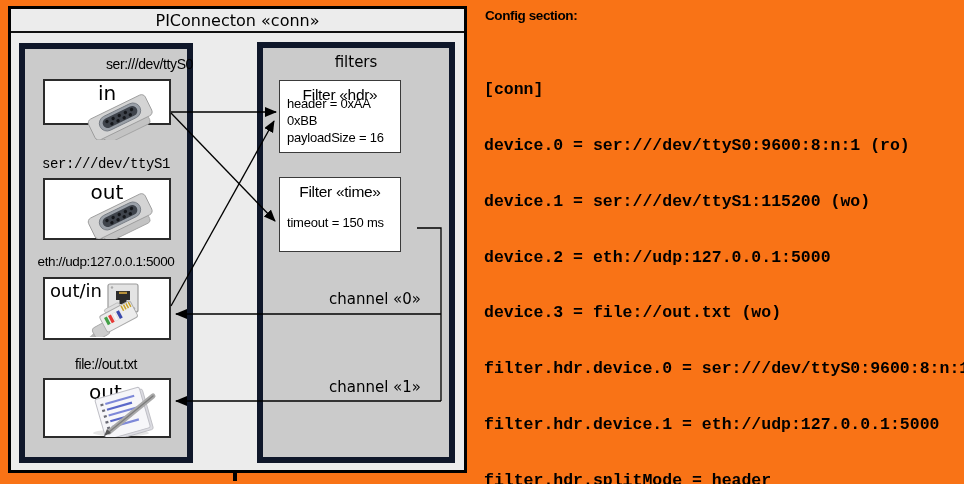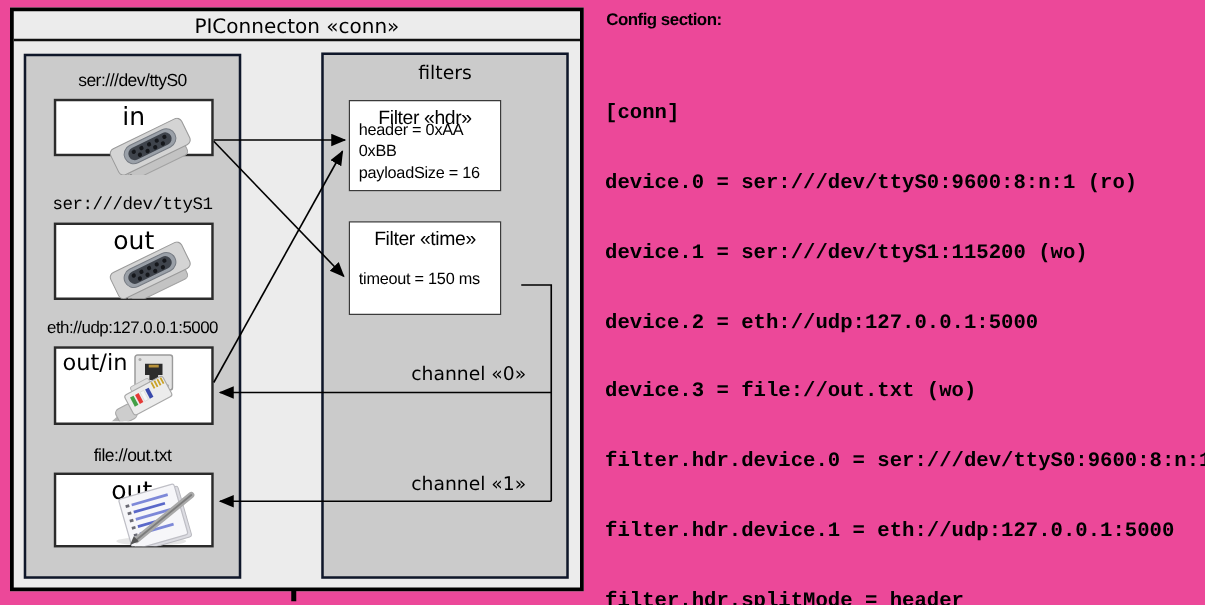--- a/index.html
+++ b/index.html
@@ -1,34 +1,34 @@
 <!DOCTYPE html>
 <html><head>
 <meta charset="utf-8">
 <style>
   html,body{margin:0;padding:0;background:#fff;}
-  .stage{position:relative;width:964px;height:484px;background:#ec4899;overflow:hidden;
+  .stage{position:relative;width:964px;height:484px;background:#f97316;overflow:hidden;
          font-family:"DejaVu Sans",sans-serif;color:#000;}
 
   
   .outer{position:absolute;left:8px;top:6px;width:453px;height:461px;
          border:3px solid #000;background:#ececec;box-sizing:content-box;}
   .outer-title{position:absolute;left:0;top:0;width:100%;height:22px;line-height:23px;
          text-align:center;font-size:16px;border-bottom:2px solid #111;}
 
   
-  .panel{position:absolute;background:#cbcbcb;border:2px solid #0f172a;box-sizing:border-box;}
+  .panel{position:absolute;background:#cbcbcb;border:6px solid #0f172a;box-sizing:border-box;}
   .devices-panel{left:19px;top:43px;width:174px;height:420px;}
   .filters-panel{left:257px;top:42px;width:198px;height:421px;}
   .filters-title{position:absolute;left:0;top:5px;width:100%;text-align:center;font-size:15px;}
 
   
   .dev-label{position:absolute;left:19px;width:174px;text-align:center;font-size:14px;
              letter-spacing:-0.4px;font-family:"Liberation Sans",sans-serif;white-space:nowrap;}
-  .lbl-0{top:56px;} .lbl-1{top:156px;font-family:Liberation Mono, monospace;} .lbl-2{top:254px;font-size:13.5px;} .lbl-3{top:356px;}
+  .lbl-0{top:56px;text-align:right;} .lbl-1{top:156px;font-family:Liberation Mono, monospace;} .lbl-2{top:254px;font-size:13.5px;} .lbl-3{top:356px;}
   .dev-box{position:absolute;left:43px;width:128px;background:#fff;border:2px solid #2b2b2b;
            box-sizing:border-box;}
   .box-0{top:79px;height:46px;text-decoration:underline;} .box-1{top:178px;height:62px;}
   .box-2{top:277px;height:63px;} .box-3{top:378px;height:60px;}
   .dir{position:absolute;top:1px;left:0;width:100%;text-align:center;font-size:20px;line-height:22px;}
   .dir-ethernet{width:auto;left:5px;text-align:left;font-size:18px;}
   .dir-file{width:auto;left:44px;text-align:left;}
   .icon-svg{position:absolute;}
   .serial-svg{left:26px;top:13px;width:98px;height:46px;}
   .jack-svg{left:62px;top:4px;width:32px;height:30px;}

